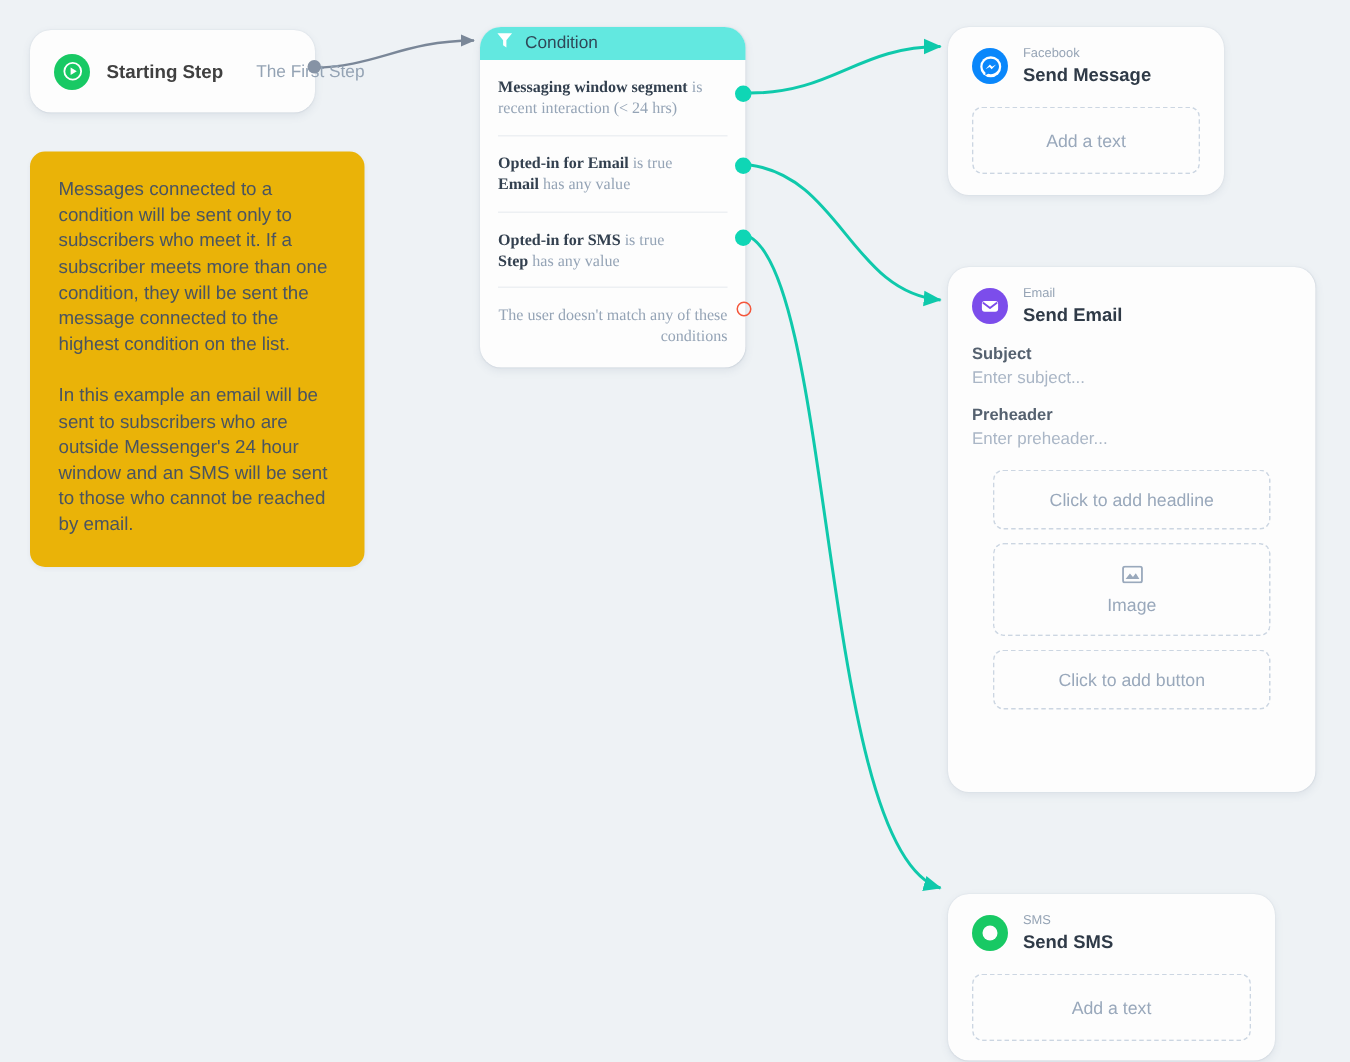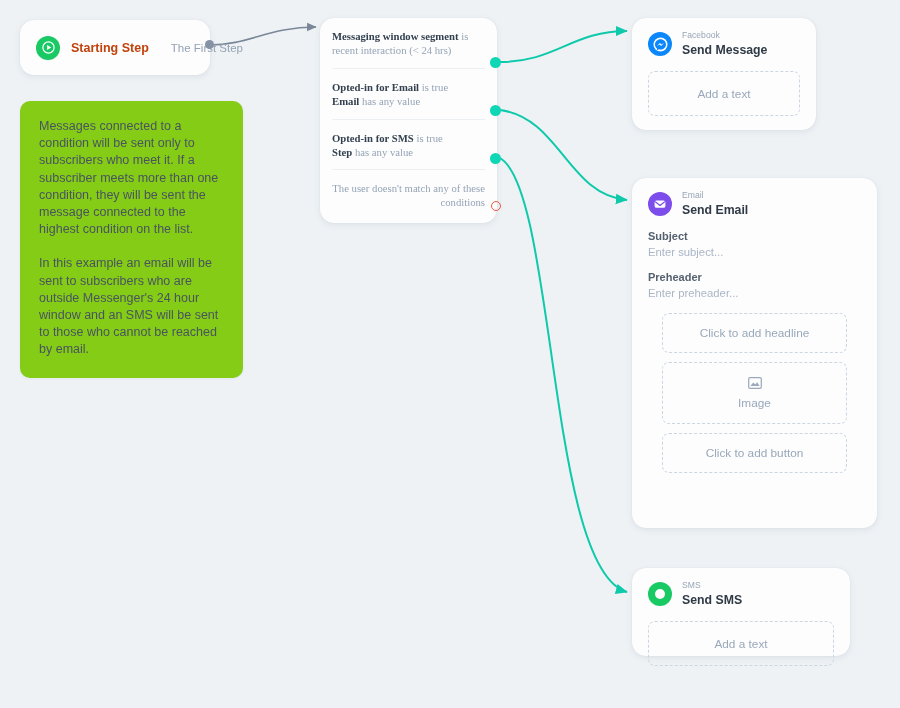--- a/index.html
+++ b/index.html
@@ -51,37 +51,37 @@
     background: #18c964;
     display: flex;
     align-items: center;
     justify-content: center;
     flex: 0 0 auto;
   }
   .play-icon svg { display: block; }
   .start-label {
     margin-left: 11px;
     font-size: 12.5px;
-    color: #c2410c;
+    color: #404040;
     font-weight: bold;
     white-space: nowrap;
   }
   .start-sub {
     margin-left: 22px;
     font-size: 11.5px;
     color: #94a3b4;
     white-space: nowrap;
   }
 
   
   #note {
     position: absolute;
     left: 20px; top: 101px;
     width: 223px;
-    background: #84cc16;
+    background: #eab308;
     border-radius: 10px;
     padding: 17px 19px 19px 19px;
     box-sizing: border-box;
     z-index: 2;
     box-shadow: 0 1px 3px rgba(80,100,130,0.07);
   }
   #note p {
     margin: 0;
     font-size: 12.5px;
     line-height: 17.2px;
@@ -185,21 +185,21 @@
     display: flex;
     flex-direction: column;
     align-items: center;
     justify-content: center;
     box-sizing: border-box;
   }
 
   #facebook-node { left: 632px; top: 18px; width: 184px; height: 112px; }
   #facebook-node .dashed { margin: 14px 16px 0 16px; height: 45px; }
 
-  #sms-node { left: 632px; top: 568px; width: 218px; height: 88px; }
+  #sms-node { left: 632px; top: 596px; width: 218px; height: 111px; }
   #sms-node .dashed { margin: 14px 16px 0 16px; height: 45px; }
 
   #email-node { left: 632px; top: 178px; width: 245px; height: 350px; }
   .field { padding: 0 16px; margin-top: 13px; }
   .field-label {
     font-size: 11px;
     color: #55616f;
     font-weight: bold;
   }
   .field-value {
@@ -244,20 +244,28 @@
     <span class="start-sub">The First Step</span>
   </div>
   <span class="port-in" style="left:205px; top:40px;"></span>
 
   <div id="note">
     <p>Messages connected to a condition will be sent only to subscribers who meet it. If a subscriber meets more than one condition, they will be sent the message connected to the highest condition on the list.</p>
     <p>In this example an email will be sent to subscribers who are outside Messenger's 24 hour window and an SMS will be sent to those who cannot be reached by email.</p>
   </div>
 
   <div class="node" id="condition-node">
+    <div class="cond-header">
+      <span>
+        <svg width="11" height="12" viewBox="0 0 11 12">
+          <path d="M0.6,1.2 L10.4,1.2 L6.6,5.8 L6.6,10.6 L4.4,9.2 L4.4,5.8 Z" fill="#ffffff"></path>
+        </svg>
+      </span>
+      <span class="title">Condition</span>
+    </div>
     <div class="cond-body">
       <div class="cond-row">
         <b>Messaging window segment</b>
         <span class="op">is recent interaction (&lt; 24 hrs)</span>
       </div>
       <div class="cond-row">
         <b>Opted-in for Email</b>
         <span class="op">is true</span><br>
         <b>Email</b>
         <span class="op">has any value</span>

